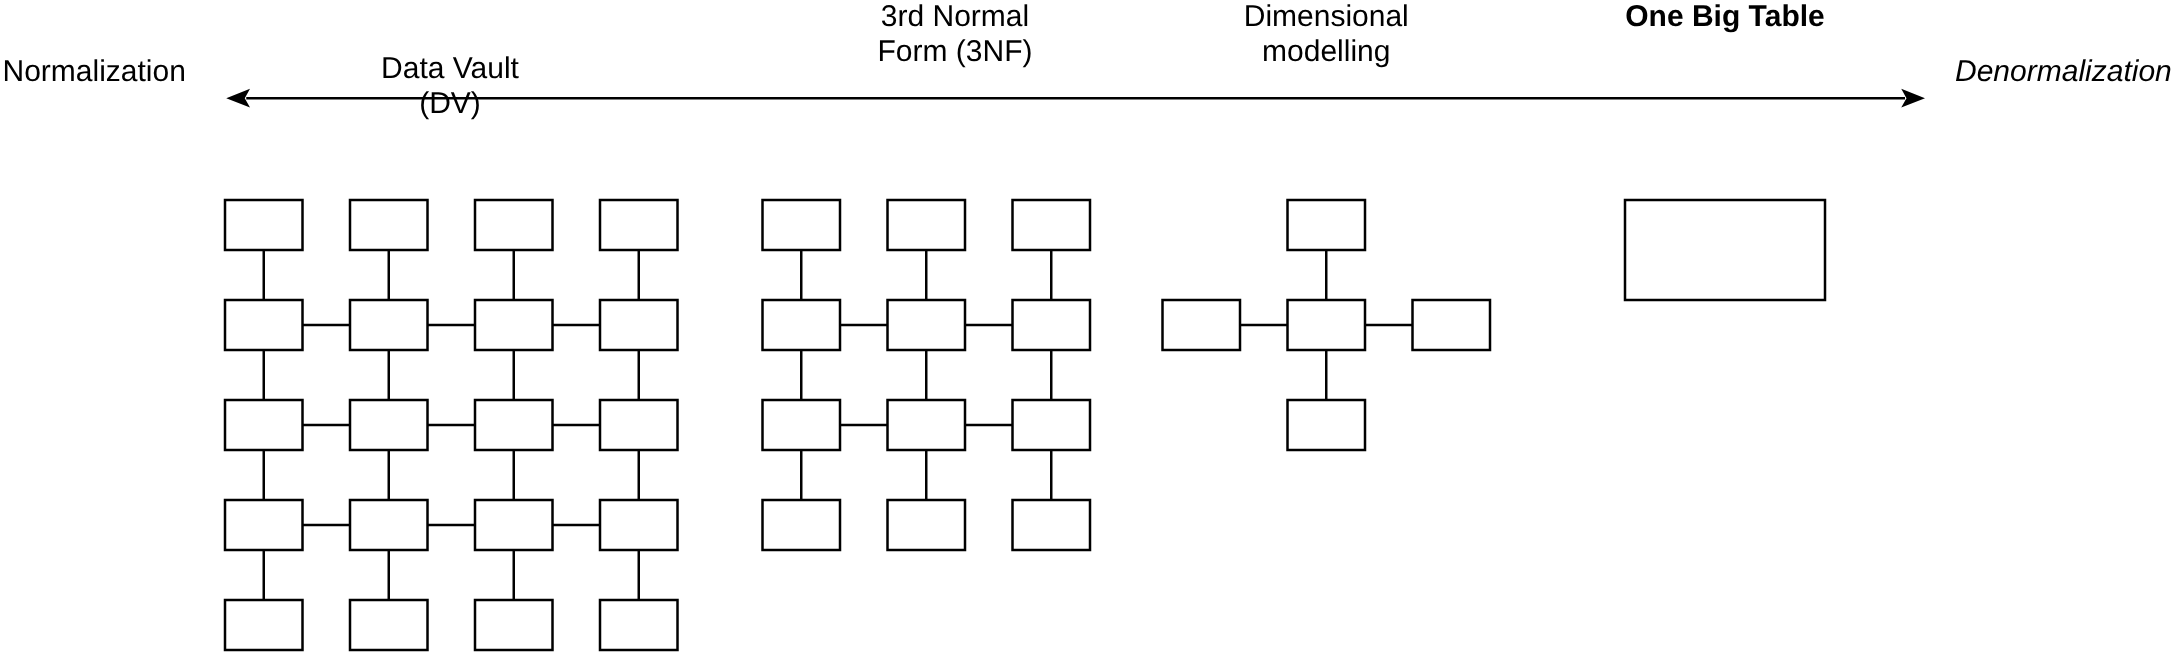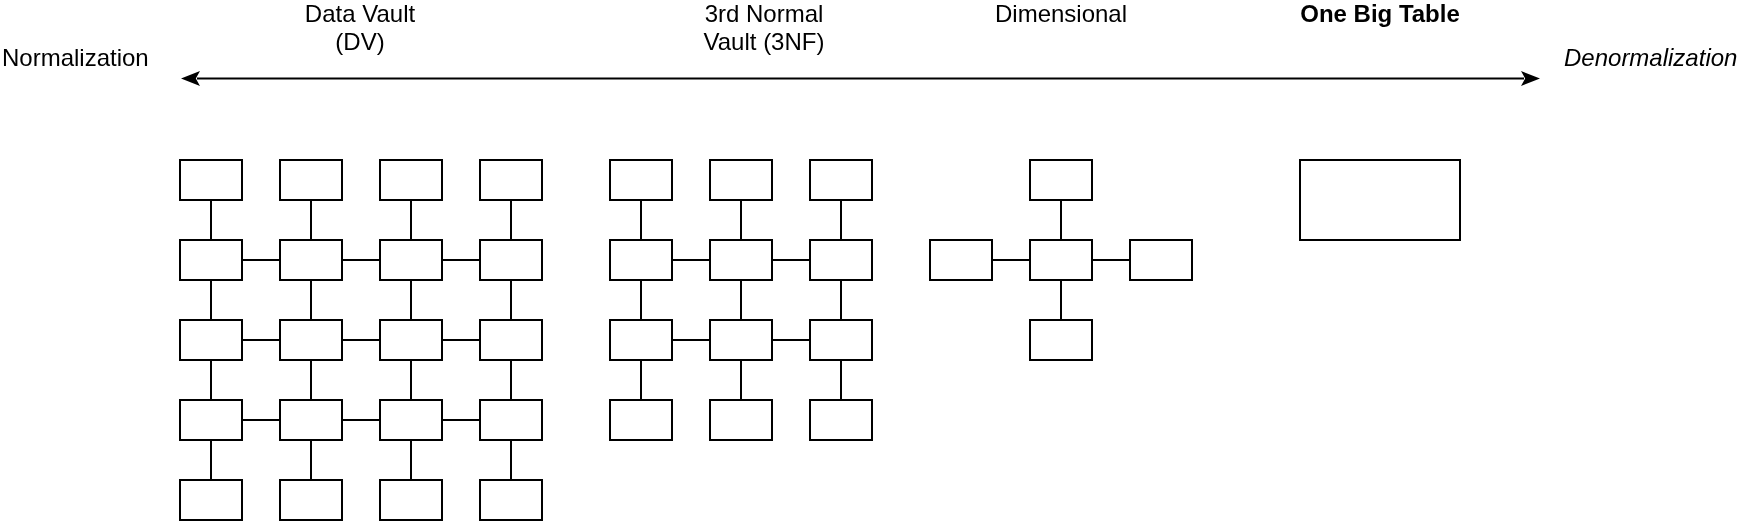--- a/index.html
+++ b/index.html
@@ -129,31 +129,32 @@
       <rect x="1030" y="240" width="62" height="40" fill="#ffffff" stroke="#000000" stroke-width="2"></rect>
       <rect x="1130" y="240" width="62" height="40" fill="#ffffff" stroke="#000000" stroke-width="2"></rect>
       <rect x="1030" y="320" width="62" height="40" fill="#ffffff" stroke="#000000" stroke-width="2"></rect>
       <rect x="1300" y="160" width="160" height="80" fill="#ffffff" stroke="#000000" stroke-width="2"></rect>
     </svg>
 
   <div class="axis-label left">Normalization</div>
 
   <div class="axis-label right">Denormalization</div>
 
-  <div class="tech-label" style="left: 360px;">
+  <div class="tech-label" style="left: 360px; margin-top: 41px;">
     <span>Data Vault</span>
     <span>(DV)</span>
   </div>
 
   <div class="tech-label" style="left: 740px; margin-left: 24px;">
     <span>3rd Normal</span>
-    <span>Vault (3NF)</span>
+    <span>Form (3NF)</span>
   </div>
 
   <div class="tech-label" style="left: 1061px;">
     <span>Dimensional</span>
+    <span>modelling</span>
   </div>
 
   <div class="tech-label" style="left: 1380px; font-weight: bold;">
     <span>One Big Table</span>
   </div>
 
 </div>
 
 </body></html>

